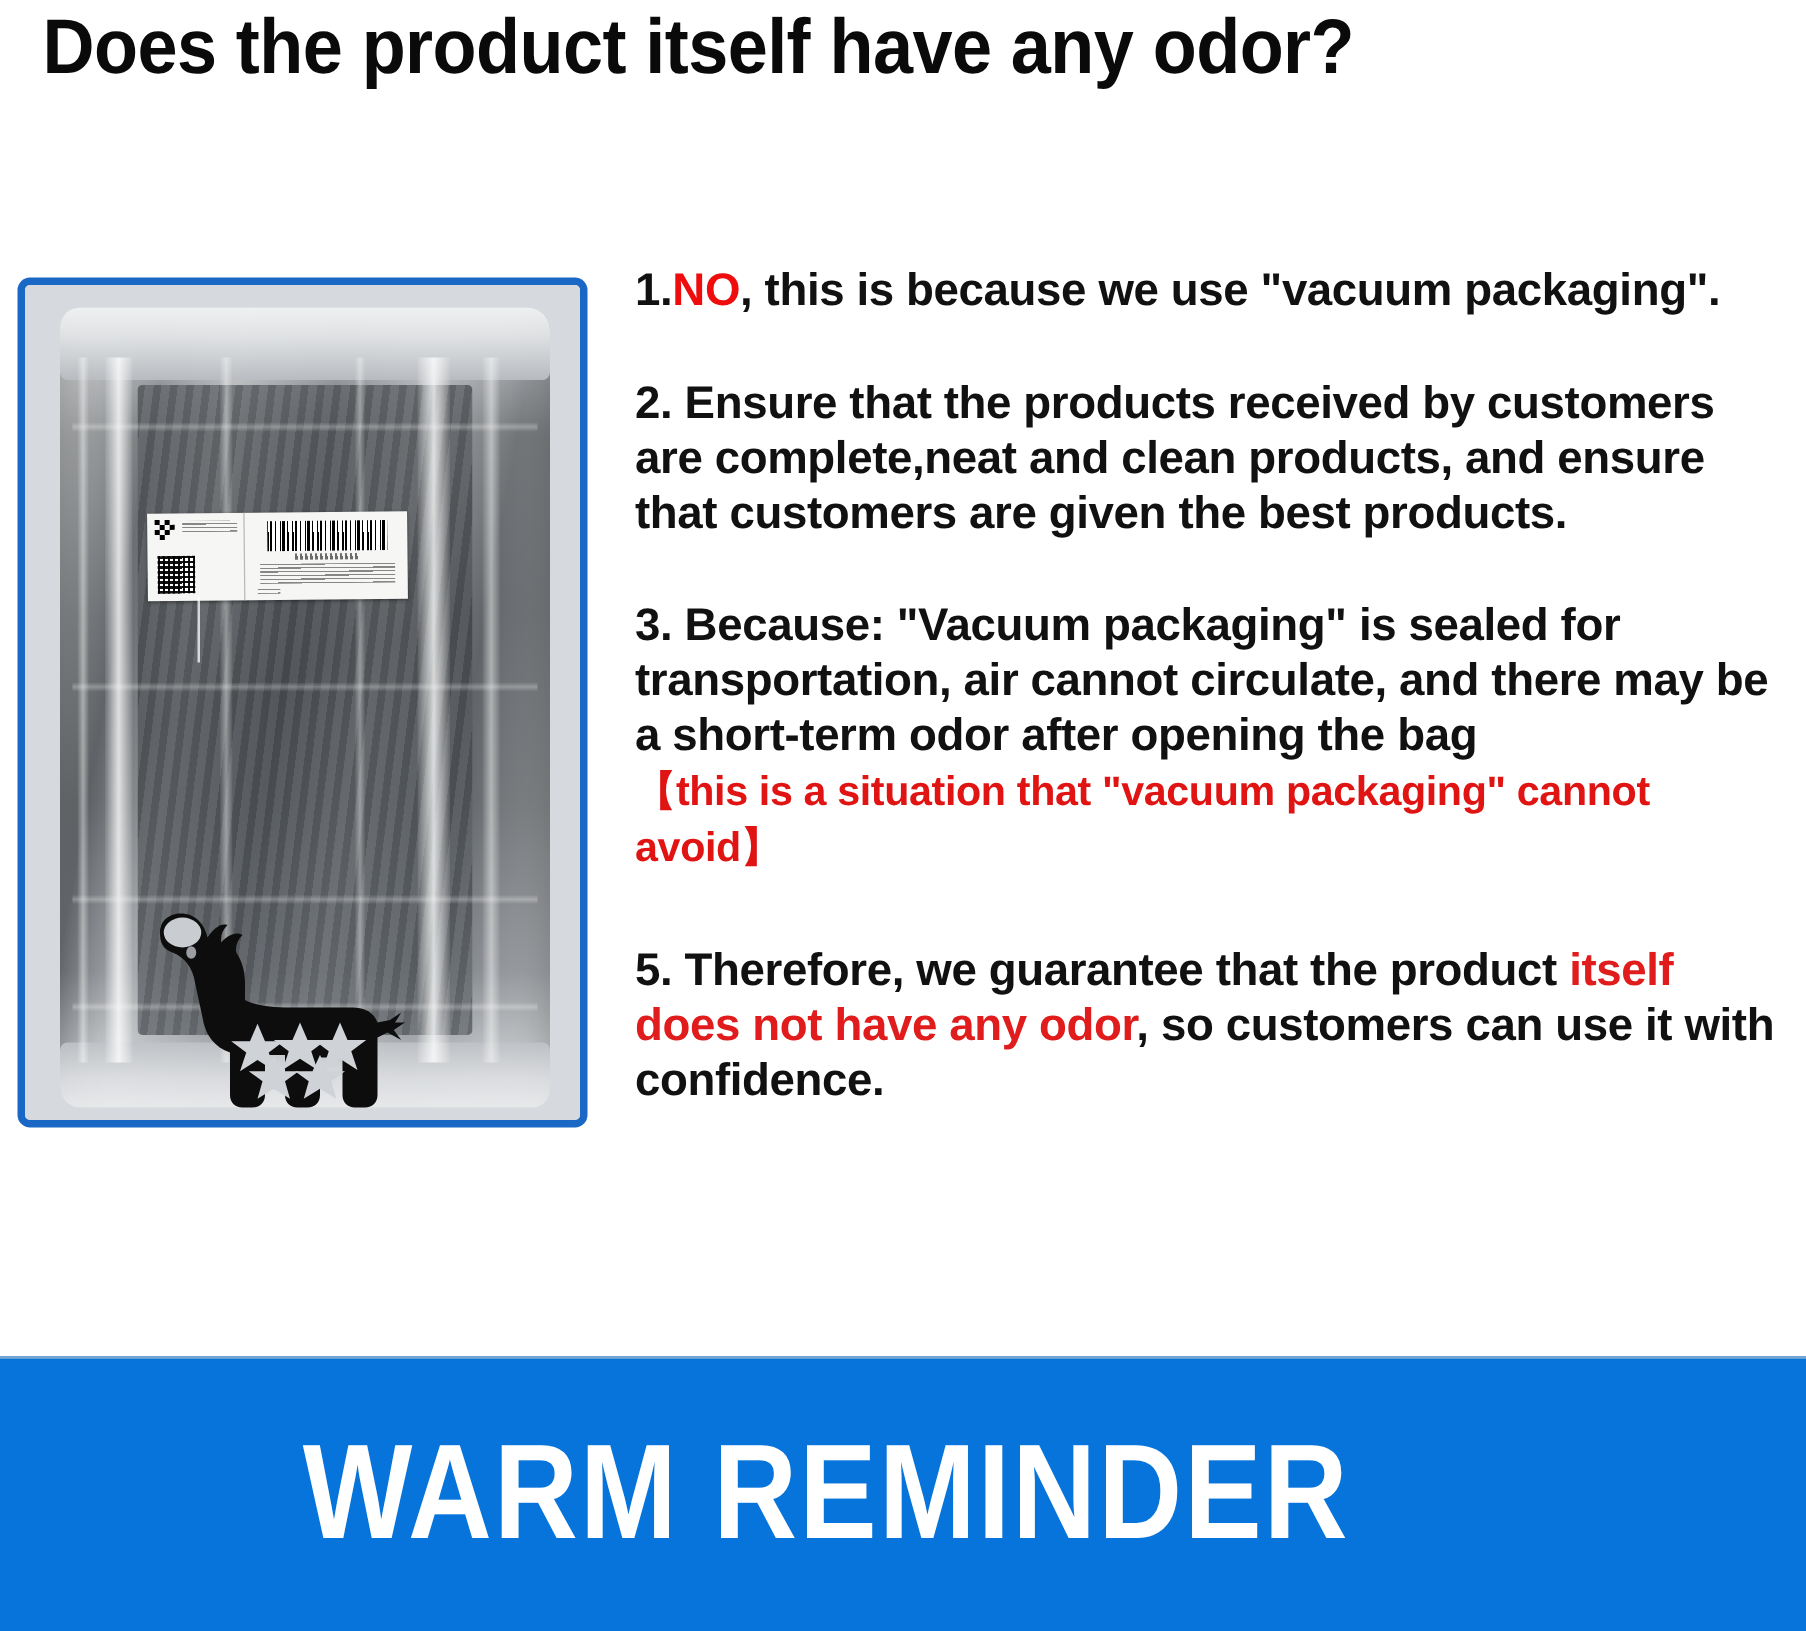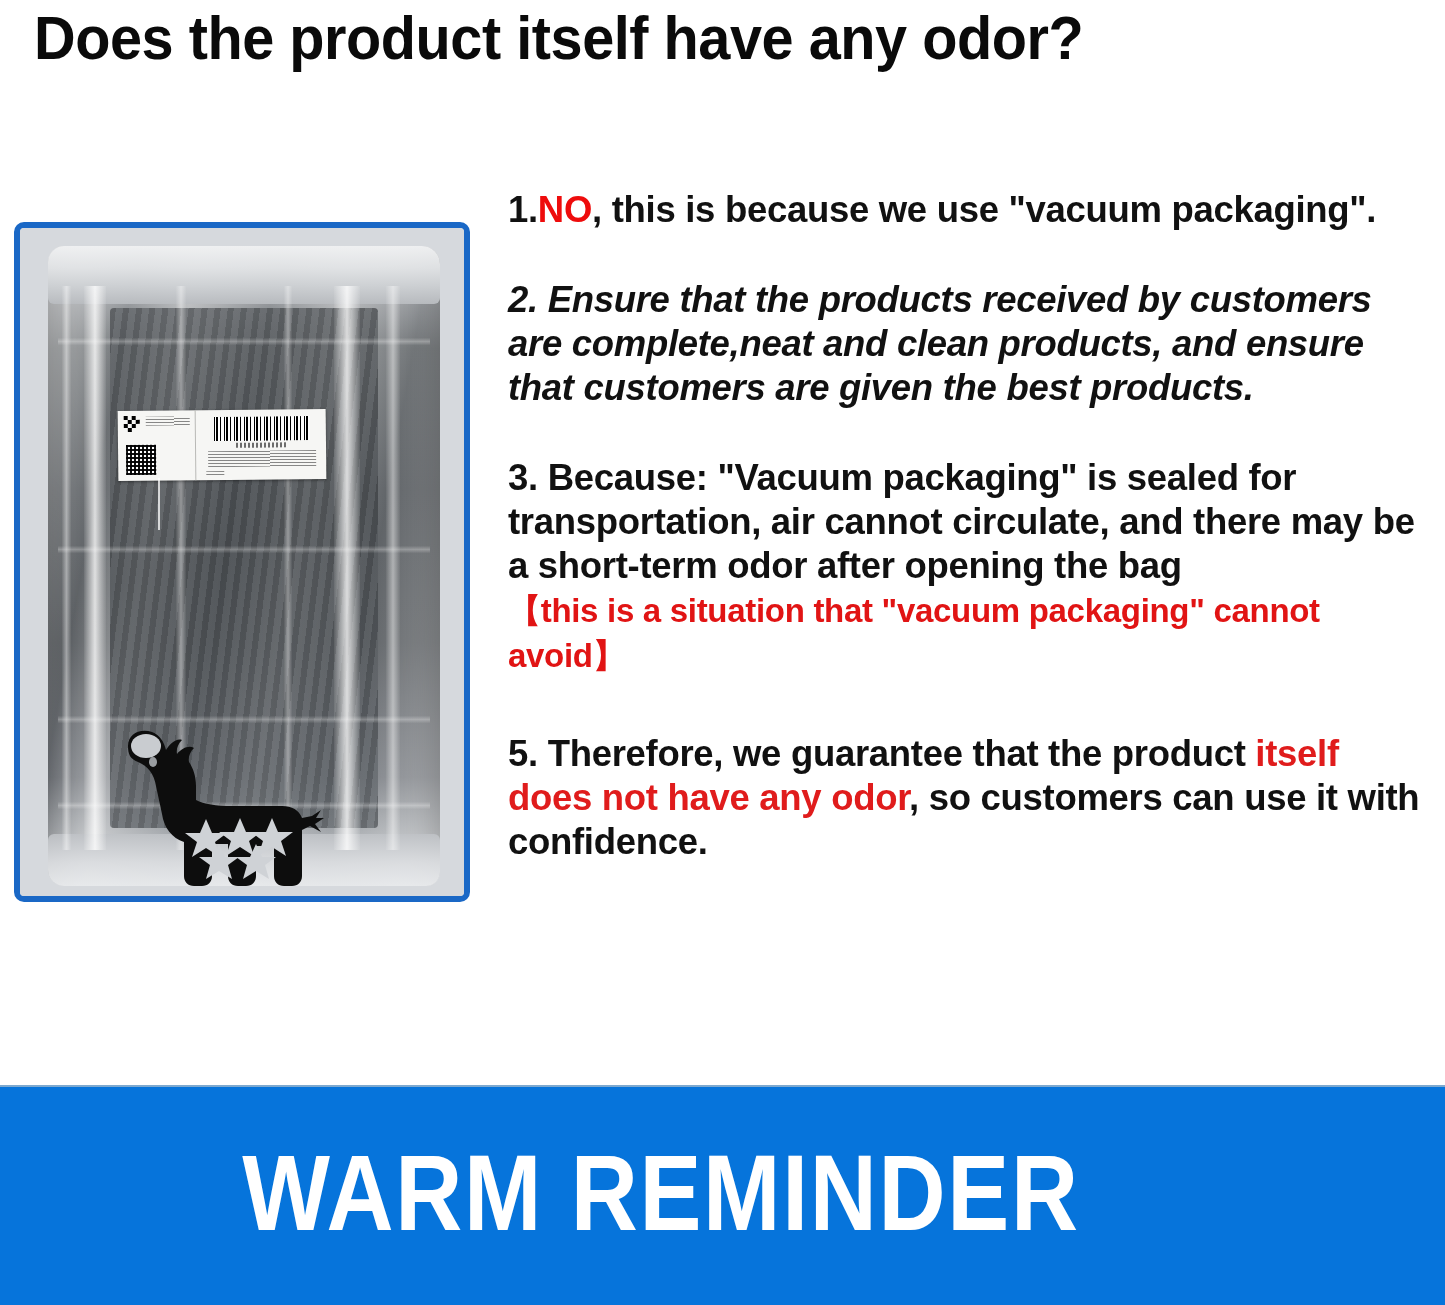--- a/index.html
+++ b/index.html
@@ -201,34 +201,34 @@
     top: 498px;
     width: 250px;
     height: 190px;
   }
   .logo-wrap svg { display: block; width: 100%; height: 100%; }
 
   
   .text-col {
     position: absolute;
     left: 508px;
-    top: 188px;
+    top: 210px;
     width: 912px;
   }
   .para {
     font-family: "Liberation Sans", sans-serif;
     font-weight: bold;
     font-size: 36.5px;
     line-height: 44px;
     color: #111111;
     letter-spacing: -0.3px;
     margin: 0;
   }
   .p1 { margin-bottom: 46px; }
-  .p2 { margin-bottom: 46px; font-style: italic; }
+  .p2 { margin-bottom: 46px; }
   .p3 { margin-bottom: 54px; }
   .p4 { margin-bottom: 52px; }
   .p5 { margin-bottom: 16px; }
 
   .red      { color: #e01c1c; }
   .red-b    { color: #e81010; font-weight: bold; }
   .red-line { color: #e11414; font-weight: bold; font-size: 33px; }
   .no-word  { color: #ee0c0c; font-weight: bold; }
   .blk      { color: #111111; }
 

